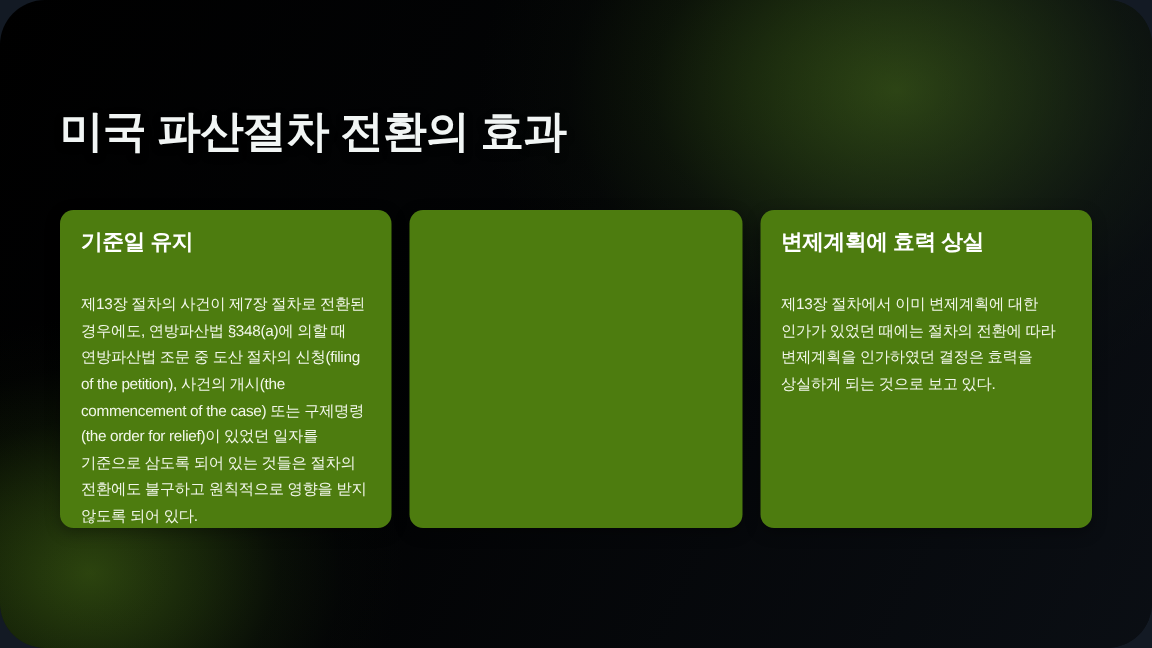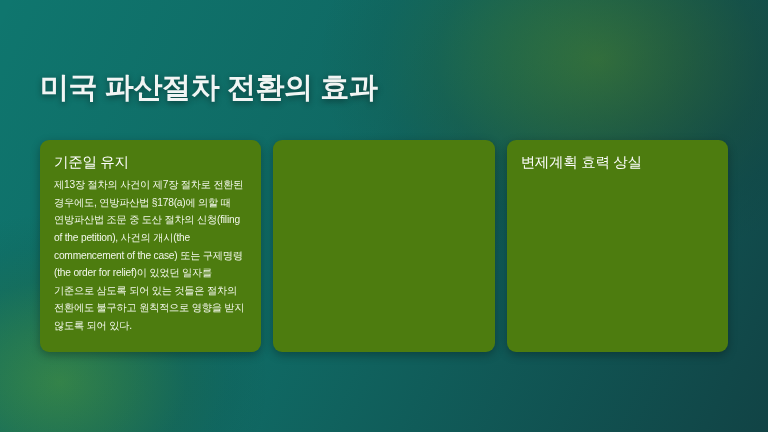--- a/index.html
+++ b/index.html
@@ -16,22 +16,23 @@
     background-color: #131a24;
     position: relative;
   }
 
   
   #slide {
     position: absolute;
     inset: 0;
     width: 768px;
     height: 432px;
-    background-color: #0f766e;
+    background-color: #000000;
     overflow: hidden;
+    border-radius: 30px;
   }
 
   .glow {
     position: absolute;
     border-radius: 50%;
     pointer-events: none;
   }
 
   .glow-top-right {
     width: 560px;
@@ -99,23 +100,23 @@
     border-radius: 9px;
     padding: 14px 14px 12px 14px;
     box-shadow: 0 3px 10px rgba(0,0,0,0.30);
     display: flex;
     flex-direction: column;
     overflow: hidden;
   }
 
   .card-title {
     font-size: 14.5px;
-    font-weight: normal;
+    font-weight: bold;
     color: #ffffff;
-    margin-bottom: 5px;
+    margin-bottom: 24px;
     letter-spacing: -0.3px;
     line-height: 1.2;
   }
 
   .card-body {
     font-size: 10.2px;
     line-height: 1.72;
     color: #f2f7ea;
     letter-spacing: -0.2px;
     word-break: keep-all;
@@ -129,24 +130,25 @@
   <div class="glow glow-top-right"></div>
   <div class="glow glow-bottom-left"></div>
   <div class="vignette"></div>
 
   <h1 class="slide-title">미국 파산절차 전환의 효과</h1>
 
   <div class="cards">
 
     <div class="card">
       <div class="card-title">기준일 유지</div>
-      <div class="card-body">제13장 절차의 사건이 제7장 절차로 전환된 경우에도, 연방파산법 §178(a)에 의할 때 연방파산법 조문 중 도산 절차의 신청(filing of the petition), 사건의 개시(the commencement of the case) 또는 구제명령(the order for relief)이 있었던 일자를 기준으로 삼도록 되어 있는 것들은 절차의 전환에도 불구하고 원칙적으로 영향을 받지 않도록 되어 있다.</div>
+      <div class="card-body">제13장 절차의 사건이 제7장 절차로 전환된 경우에도, 연방파산법 §348(a)에 의할 때 연방파산법 조문 중 도산 절차의 신청(filing of the petition), 사건의 개시(the commencement of the case) 또는 구제명령(the order for relief)이 있었던 일자를 기준으로 삼도록 되어 있는 것들은 절차의 전환에도 불구하고 원칙적으로 영향을 받지 않도록 되어 있다.</div>
     </div>
 
     <div class="card">
     </div>
 
     <div class="card">
-      <div class="card-title">변제계획 효력 상실</div>
+      <div class="card-title">변제계획에 효력 상실</div>
+      <div class="card-body">제13장 절차에서 이미 변제계획에 대한 인가가 있었던 때에는 절차의 전환에 따라 변제계획을 인가하였던 결정은 효력을 상실하게 되는 것으로 보고 있다.</div>
     </div>
 
   </div>
 </div>
 
 </body></html>

